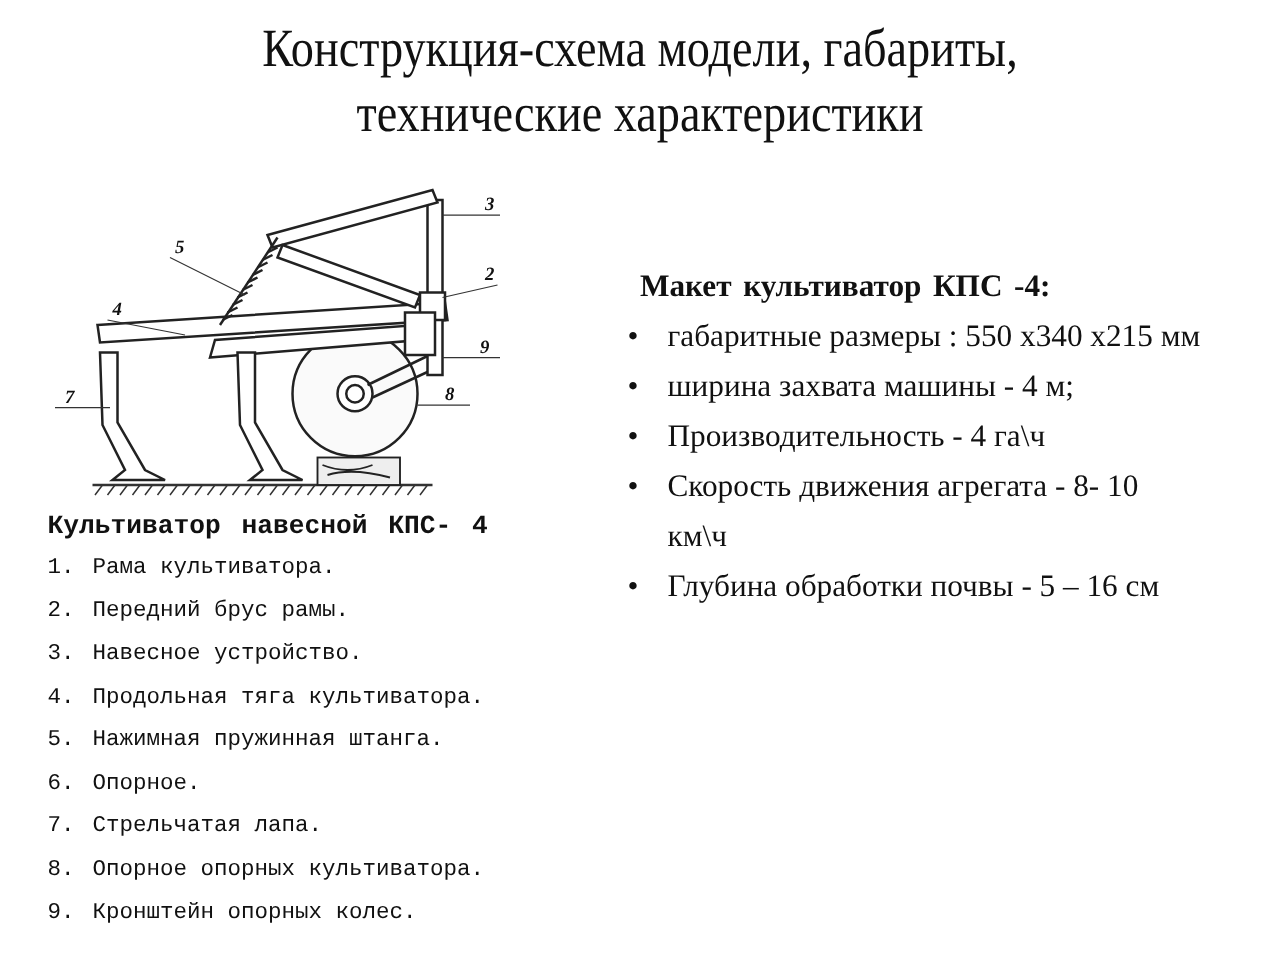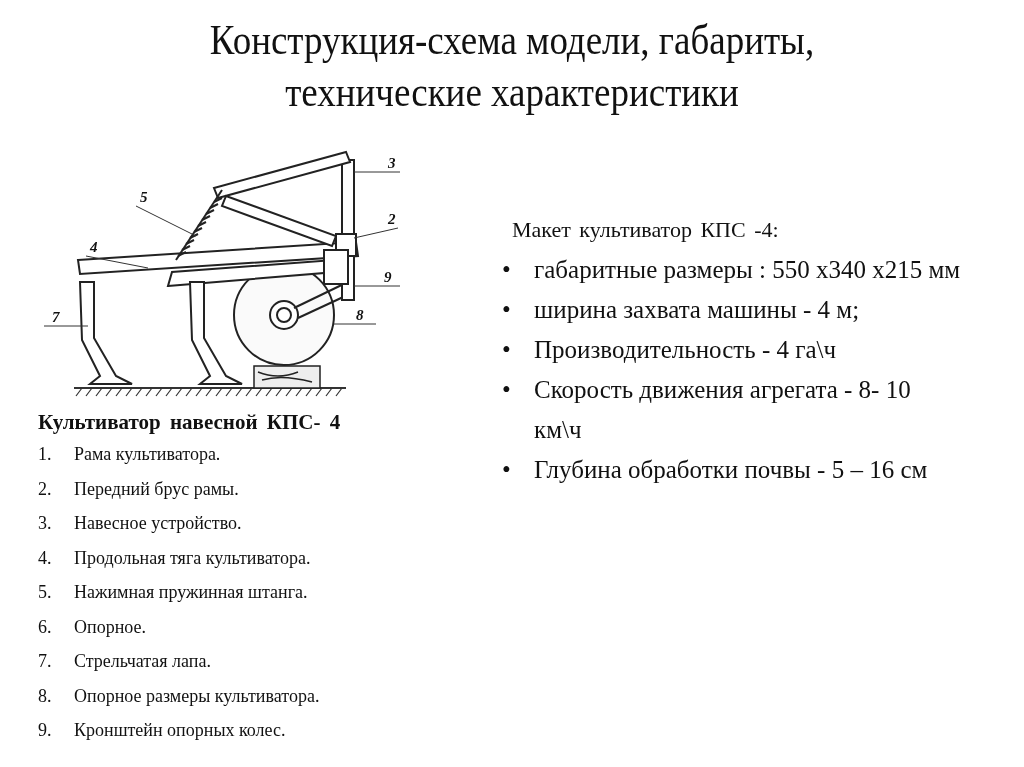--- a/index.html
+++ b/index.html
@@ -5,27 +5,27 @@
   html, body { margin: 0; padding: 0; }
   body {
     width: 1024px; height: 767px; background: #ffffff; overflow: hidden;
     position: relative; font-family: "Liberation Serif", "DejaVu Serif", serif; color: #111;
   }
   .title {
     position: absolute; left: 0; top: 14px; width: 1024px; text-align: center;
     font-size: 43px; line-height: 52px; transform: scaleX(0.86); transform-origin: 50% 0;
   }
   .diagram { position: absolute; left: 36px; top: 132px; width: 380px; height: 272px; }
-  .left-caption { position: absolute; left: 38px; top: 409px; width: 420px; }
+  .left-caption { position: absolute; left: 38px; top: 409px; width: 420px; font-family: Liberation Mono, monospace; }
   .left-caption .heading { font-weight: bold; font-size: 21px; line-height: 26px; word-spacing: 4px; margin-bottom: 2px; }
   .left-caption ol { margin: 0; padding: 0; list-style: none; }
   .left-caption li { font-size: 18px; line-height: 34.5px; display: flex; white-space: nowrap; }
   .left-caption li .num { width: 36px; flex: 0 0 36px; }
   .right { position: absolute; left: 498px; top: 210px; width: 500px; }
-  .right .heading { font-weight: normal; font-size: 22px; line-height: 40px; margin-left: 14px; word-spacing: 3px; }
+  .right .heading { font-weight: bold; font-size: 25px; line-height: 40px; margin-left: 14px; word-spacing: 3px; }
   .right ul { margin: 0; padding: 0; list-style: none; }
   .right li { position: relative; padding-left: 36px; font-size: 25px; line-height: 40px; width: 430px; }
   .right li .bullet { position: absolute; left: 4px; top: 0; }
 </style>
 </head>
 <body>
 
 <div class="title">
   <div>Конструкция-схема модели, габариты,</div>
   <div>технические характеристики</div>
@@ -110,21 +110,21 @@
     <li>
         <span class="num">6.</span>
         <span>Опорное.</span>
       </li>
     <li>
         <span class="num">7.</span>
         <span>Стрельчатая лапа.</span>
       </li>
     <li>
         <span class="num">8.</span>
-        <span>Опорное размеры культиватора.</span>
+        <span>Опорное опорных культиватора.</span>
       </li>
     <li>
         <span class="num">9.</span>
         <span>Кронштейн опорных колес.</span>
       </li>
   </ol>
 </div>
 
 <div class="right">
   <div class="heading">Макет  культиватор КПС -4:</div>

